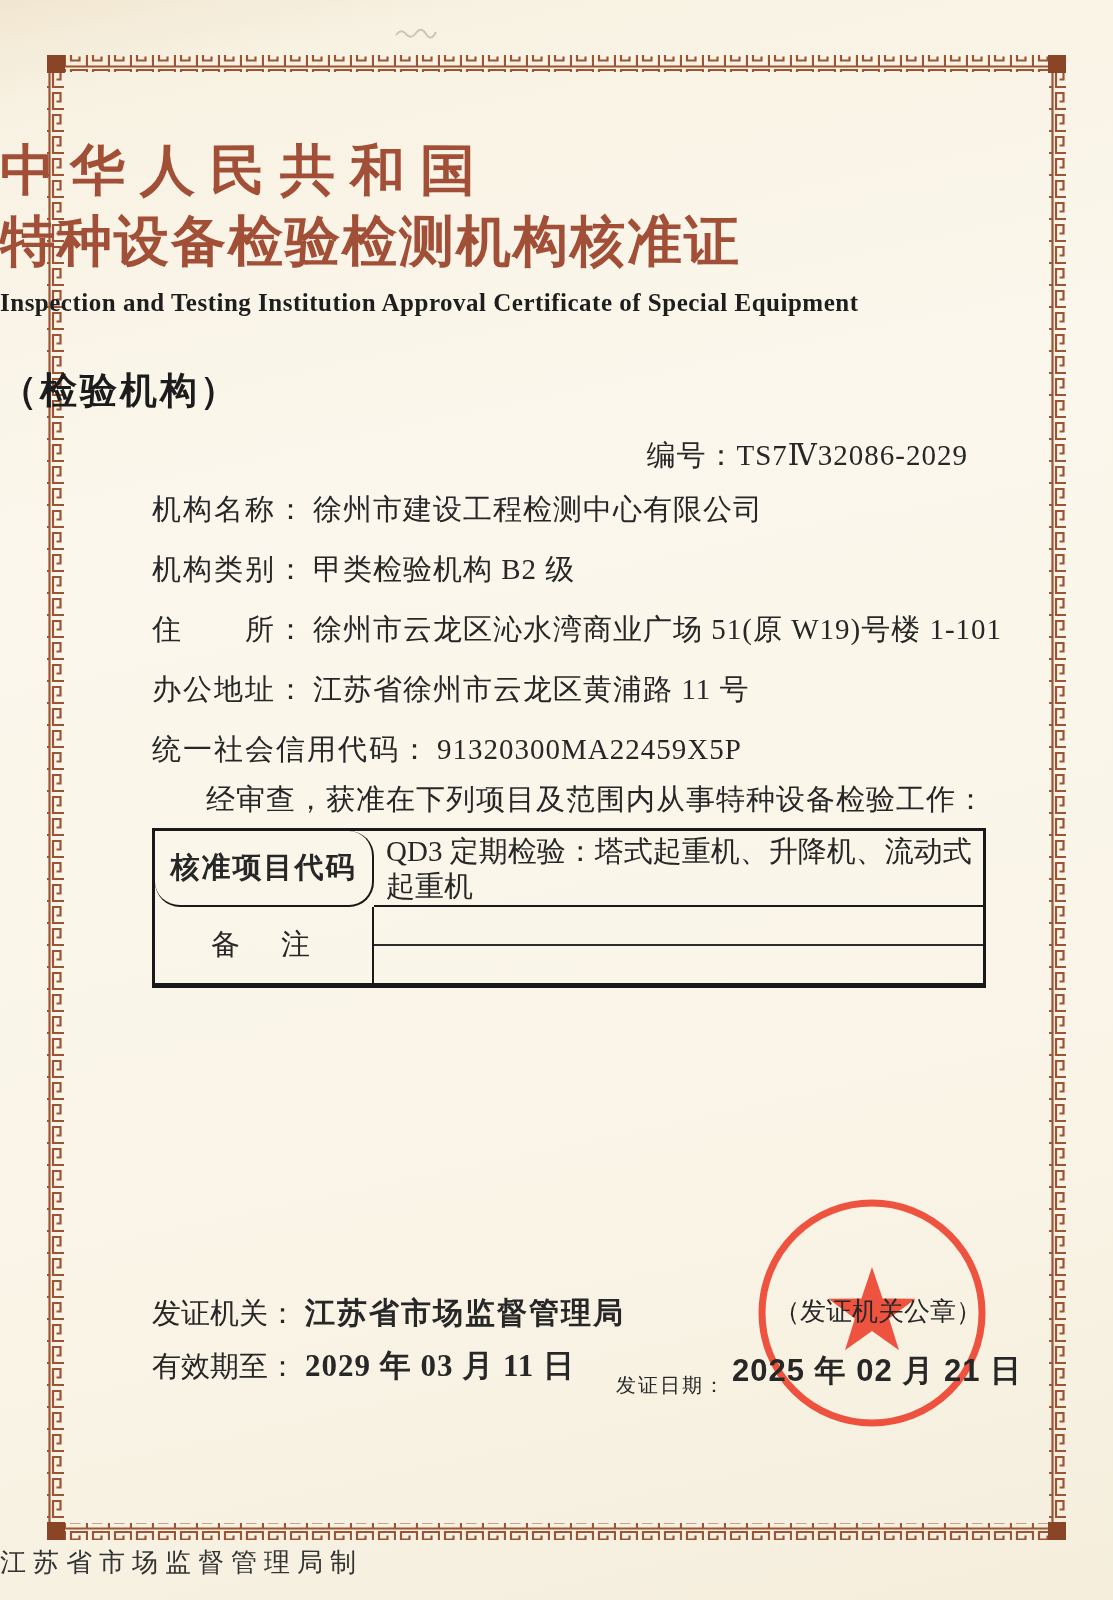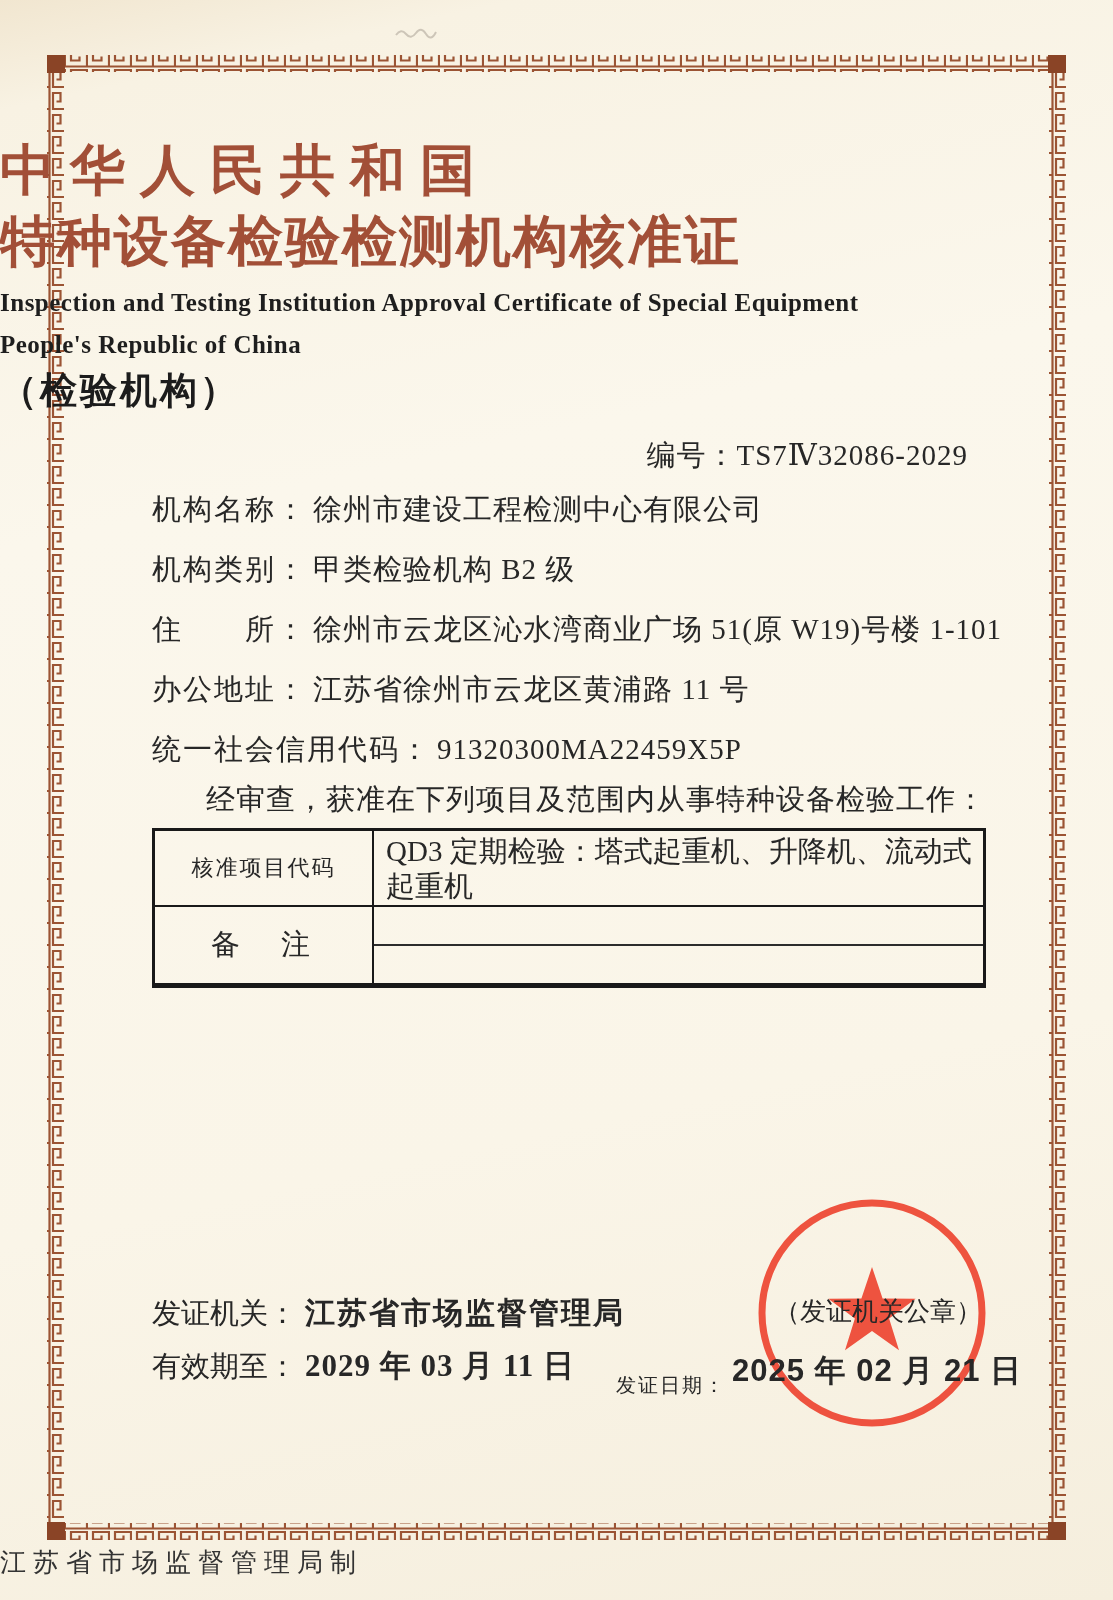--- a/index.html
+++ b/index.html
@@ -22,21 +22,21 @@
   .field .fvalue{margin-left:6px;letter-spacing:1px;text-align:right;}
   .f0{top:490px;} .f1{top:550px;} .f2{top:610px;} .f3{top:670px;} .f4{top:730px;}
   .note{left:206px;top:780px;font-size:29px;letter-spacing:1px;white-space:nowrap;}
   .atable{
     left:152px;top:828px;width:828px;height:152px;
     display:grid;grid-template-columns:219px 1fr;grid-template-rows:1fr 1fr;
     border:3px solid #191919;border-bottom-width:5px;
   }
   .c-codeh{border-right:2px solid #191919;border-bottom:2px solid #191919;
     display:flex;align-items:center;justify-content:center;
-    font-weight:normal;font-size:22px;letter-spacing:2px;}
+    font-weight:bold;font-size:29px;letter-spacing:2px;border-radius:25px;}
   .c-codev{border-bottom:2px solid #191919;font-size:29px;line-height:35px;padding:3px 10px 0 12px;}
   .c-remh{border-right:2px solid #191919;display:flex;align-items:center;justify-content:center;
     font-size:29px;letter-spacing:6px;}
   .c-remv{position:relative;}
   .c-remv .divider{position:absolute;left:0;right:0;top:calc(50% - 1px);border-top:2px solid #2c2c2c;}
   .issuer{left:152px;top:1283px;font-size:29px;white-space:nowrap;margin-top:10px;}
   .issuer .ival{font-family:"Liberation Sans","DejaVu Sans",sans-serif;font-weight:bold;font-size:30px;letter-spacing:2px;margin-left:8px;}
   .valid{left:152px;top:1345px;font-size:29px;white-space:nowrap;}
   .valid .ival{font-family:Liberation Serif, serif;font-weight:bold;font-size:31px;letter-spacing:1px;margin-left:8px;}
   .issue-label{left:616px;top:1372px;font-size:20px;letter-spacing:2px;z-index:3;}
@@ -73,21 +73,20 @@
     <rect x="1048" y="1522" width="18" height="18" fill="#8a4426"></rect>
   </svg>
 
   <svg class="abs smudge" width="44" height="16" viewBox="0 0 44 16">
     <path d="M2,11 q5,-7 10,-1 t10,-1 t10,1 t10,-2" fill="none" stroke="#aaa295" stroke-width="2"></path>
   </svg>
 
   <div class="abs ctr t1">中华人民共和国</div>
   <div class="abs ctr t2">特种设备检验检测机构核准证</div>
   <div class="abs ctr en en1">Inspection and Testing Institution Approval Certificate of Special Equipment</div>
-  <div class="abs ctr en en2">People's Republic of China</div>
   <div class="abs ctr subtitle">（检验机构）</div>
 
   <div class="abs certno">
     <span>编号：</span><span>TS7Ⅳ32086-2029</span>
   </div>
 
   <div class="abs field f0">
     <span class="flabel">机构名称：</span><span class="fvalue">徐州市建设工程检测中心有限公司</span>
   </div>
   <div class="abs field f1">

